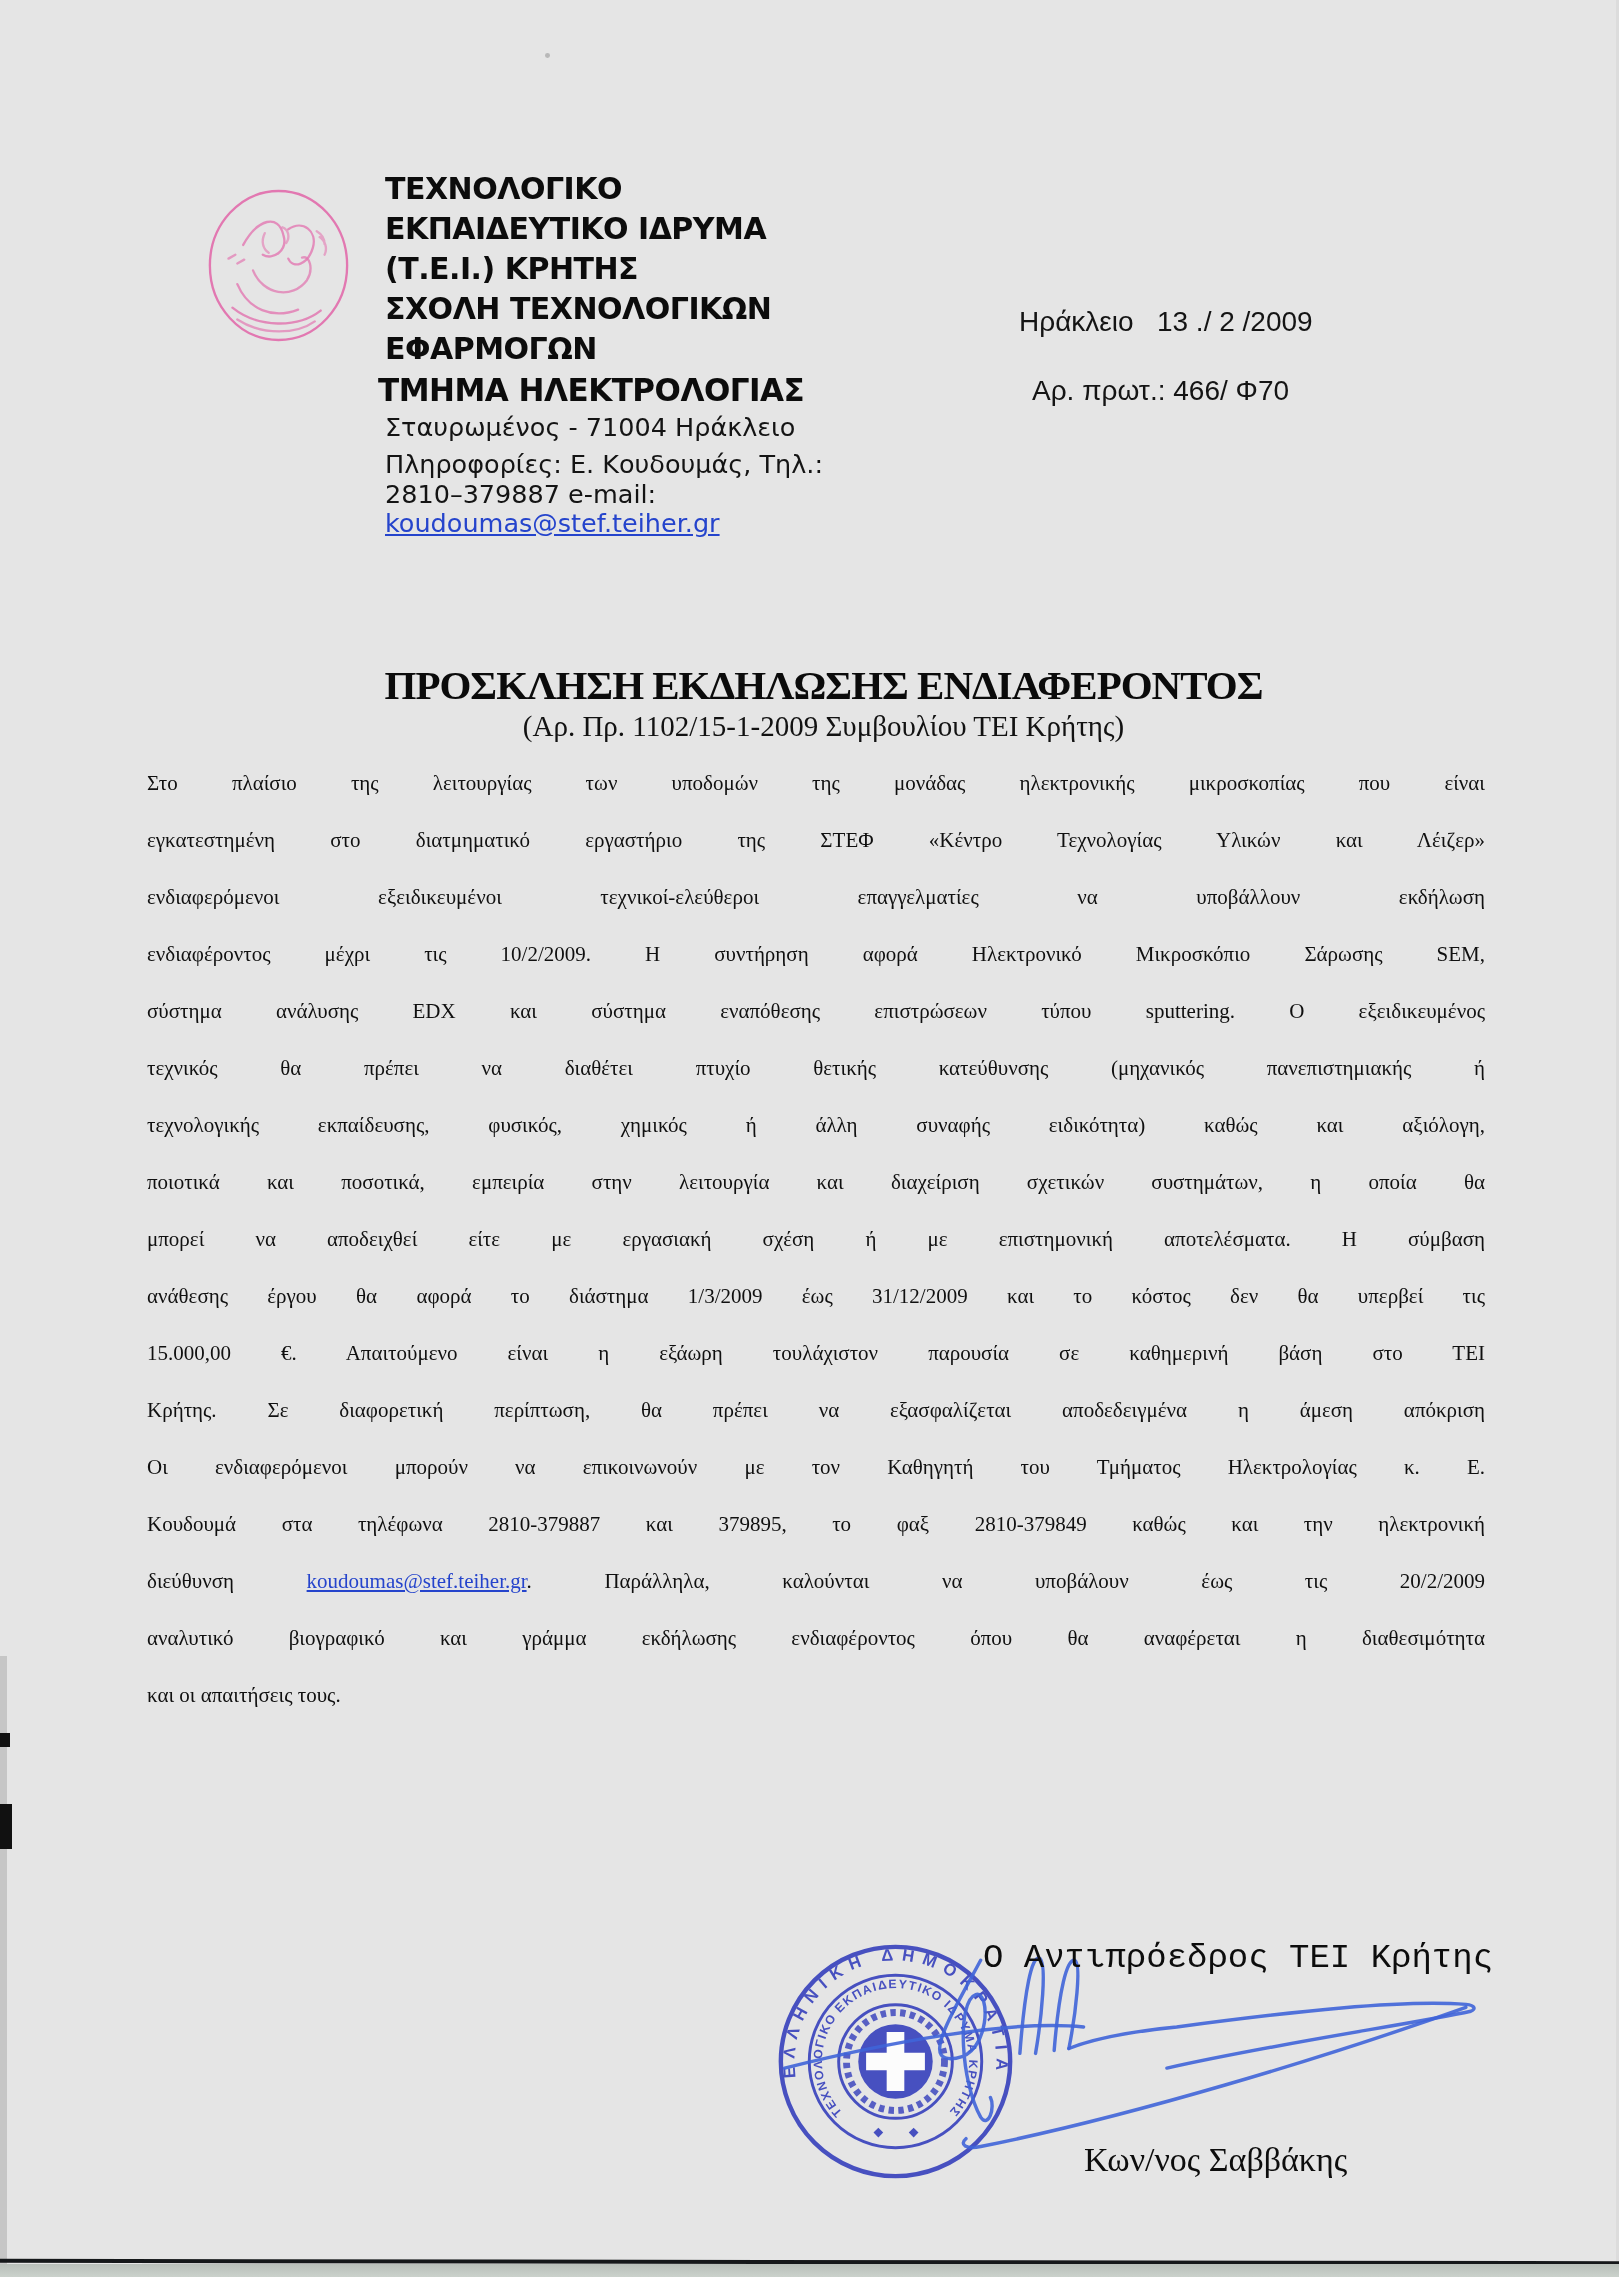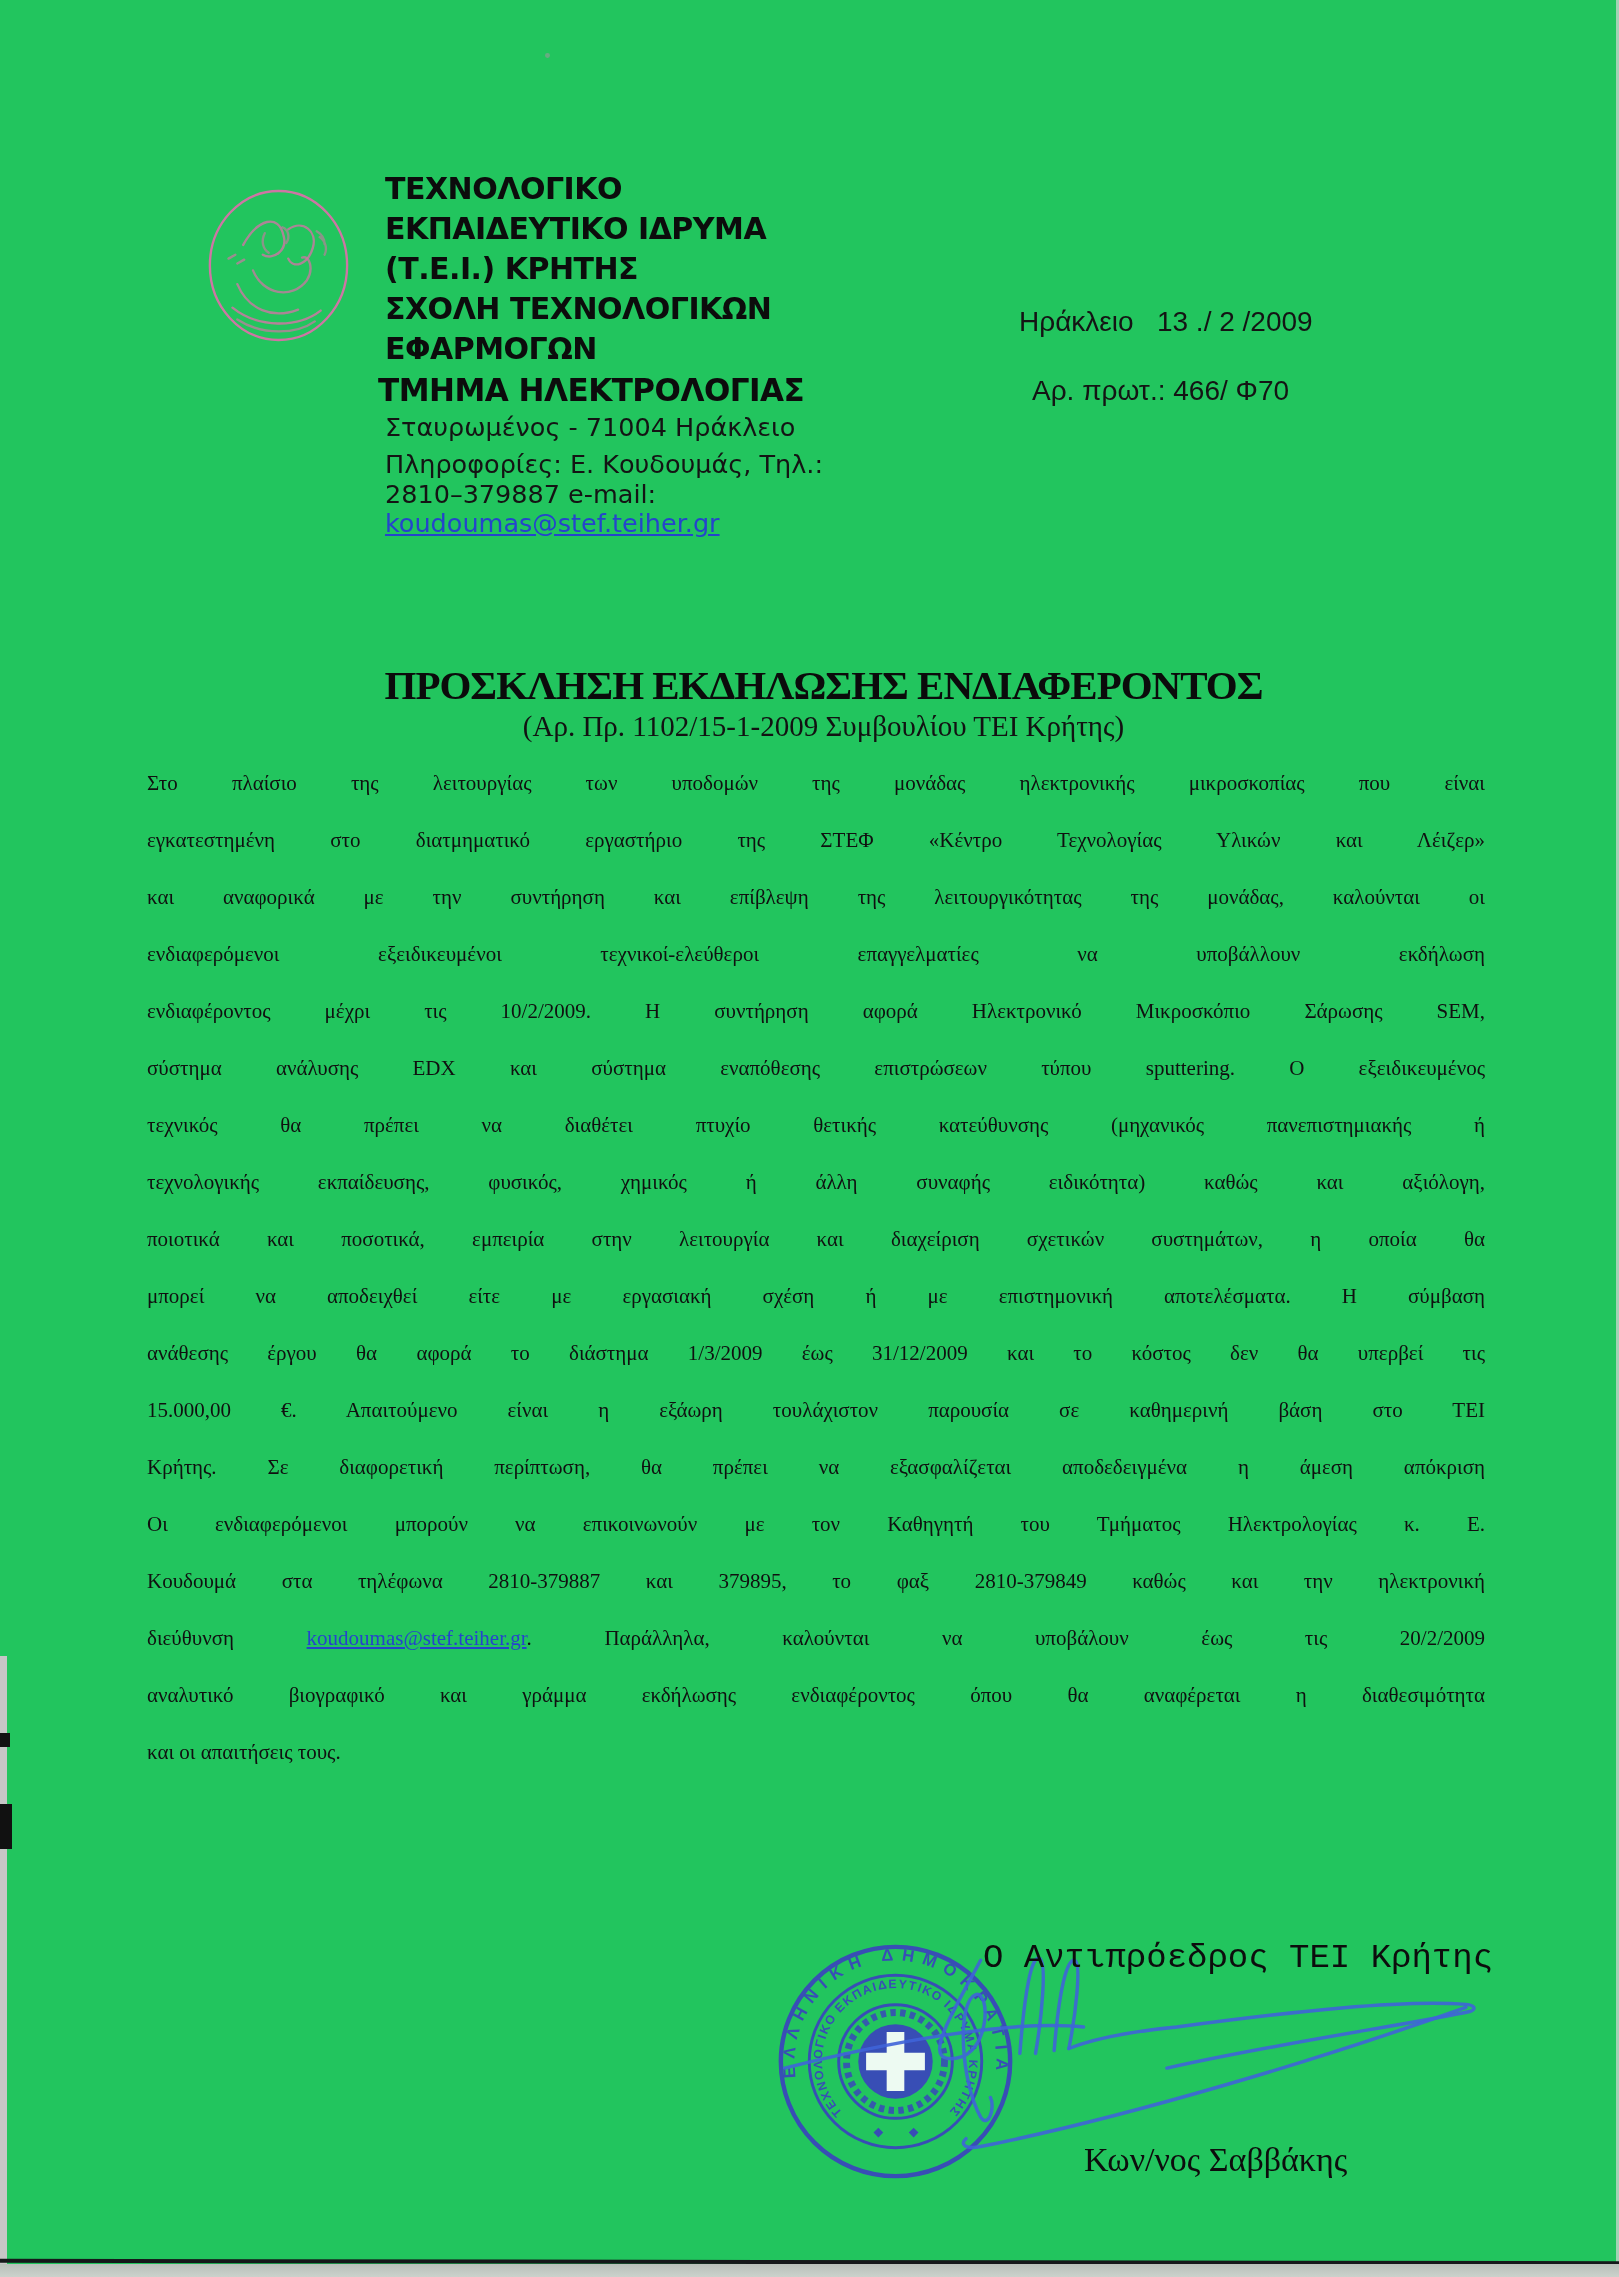--- a/index.html
+++ b/index.html
@@ -1,17 +1,17 @@
 <!DOCTYPE html>
 <html lang="el"><head>
 <meta charset="utf-8">
 <style>
   html,body{margin:0;padding:0;background:#ffffff;}
   .page{
-    position:relative;width:1619px;height:2278px;background:#22c55e;
+    position:relative;width:1619px;height:2278px;background:#e5e5e5;
     overflow:hidden;font-family:"Liberation Serif",serif;color:#101010;
   }
   
   .logo{position:absolute;left:204px;top:186px;width:149px;height:159px;}
   .lh-block{
     position:absolute;left:385px;top:169px;width:461px;
     font-family:"DejaVu Sans",sans-serif;font-weight:bold;
     font-size:30px;line-height:40px;color:#0c0c0c;letter-spacing:-0.5px;
   }
   .lh-dept{
@@ -119,21 +119,20 @@
   <div class="meta-date">Ηράκλειο   13 ./ 2 /2009</div>
   <div class="meta-prot">Αρ. πρωτ.: 466/ Φ70</div>
 
   <div class="title">ΠΡΟΣΚΛΗΣΗ ΕΚΔΗΛΩΣΗΣ ΕΝΔΙΑΦΕΡΟΝΤΟΣ</div>
   <div class="subtitle">(Αρ. Πρ. 1102/15-1-2009 Συμβουλίου ΤΕΙ Κρήτης)</div>
 
   <div class="body-text">
     <div>
         <div class="jline">Στο πλαίσιο της λειτουργίας των υποδομών της μονάδας ηλεκτρονικής μικροσκοπίας που είναι</div>
         <div class="jline">εγκατεστημένη στο διατμηματικό εργαστήριο της ΣΤΕΦ «Κέντρο Τεχνολογίας Υλικών και Λέιζερ»</div>
-        <div class="jline">και αναφορικά με την συντήρηση και επίβλεψη της λειτουργικότητας της μονάδας, καλούνται οι</div>
         <div class="jline">ενδιαφερόμενοι εξειδικευμένοι τεχνικοί-ελεύθεροι επαγγελματίες να υποβάλλουν εκδήλωση</div>
         <div class="jline">ενδιαφέροντος μέχρι τις 10/2/2009. Η συντήρηση αφορά Ηλεκτρονικό Μικροσκόπιο Σάρωσης SEM,</div>
         <div class="jline">σύστημα ανάλυσης EDX και σύστημα εναπόθεσης επιστρώσεων τύπου sputtering. Ο εξειδικευμένος</div>
         <div class="jline">τεχνικός θα πρέπει να διαθέτει πτυχίο θετικής κατεύθυνσης (μηχανικός πανεπιστημιακής ή</div>
         <div class="jline">τεχνολογικής εκπαίδευσης, φυσικός, χημικός ή άλλη συναφής ειδικότητα) καθώς και αξιόλογη,</div>
         <div class="jline">ποιοτικά και ποσοτικά, εμπειρία στην λειτουργία και διαχείριση σχετικών συστημάτων, η οποία θα</div>
         <div class="jline">μπορεί να αποδειχθεί είτε με εργασιακή σχέση ή με επιστημονική αποτελέσματα. Η σύμβαση</div>
         <div class="jline">ανάθεσης έργου θα αφορά το διάστημα 1/3/2009 έως 31/12/2009 και το κόστος δεν θα υπερβεί τις</div>
         <div class="jline">15.000,00 €. Απαιτούμενο είναι η εξάωρη τουλάχιστον παρουσία σε καθημερινή βάση στο ΤΕΙ</div>
         <div class="jline">Κρήτης. Σε διαφορετική περίπτωση, θα πρέπει να εξασφαλίζεται αποδεδειγμένα η άμεση απόκριση</div>

